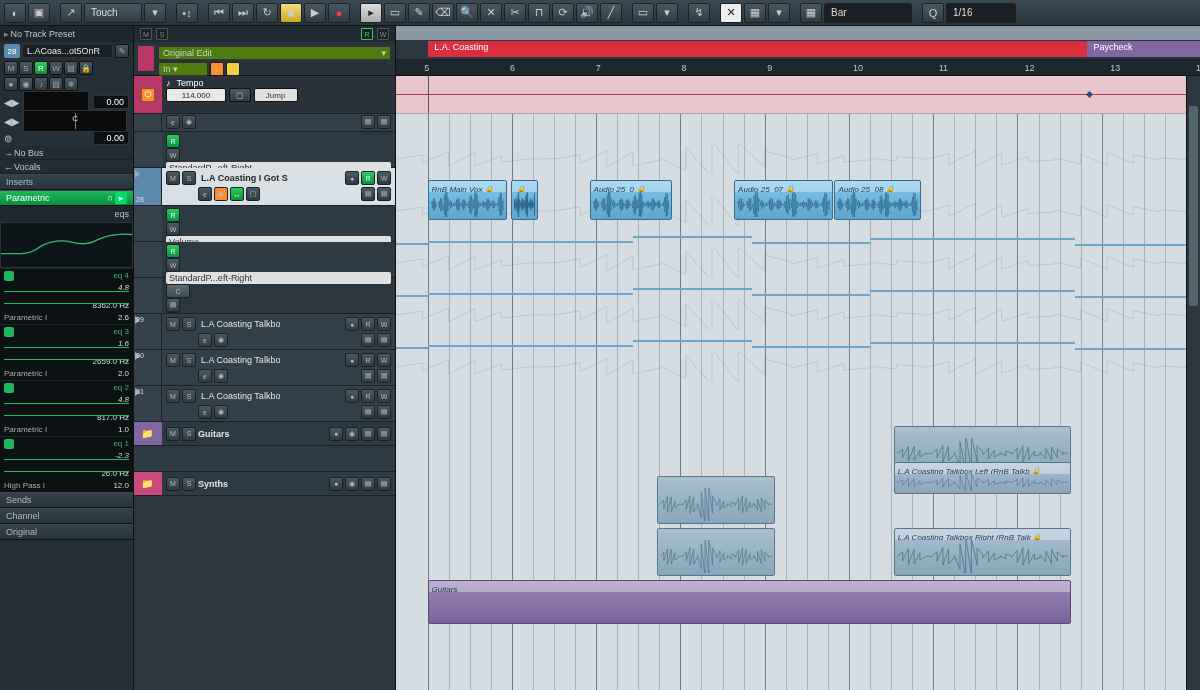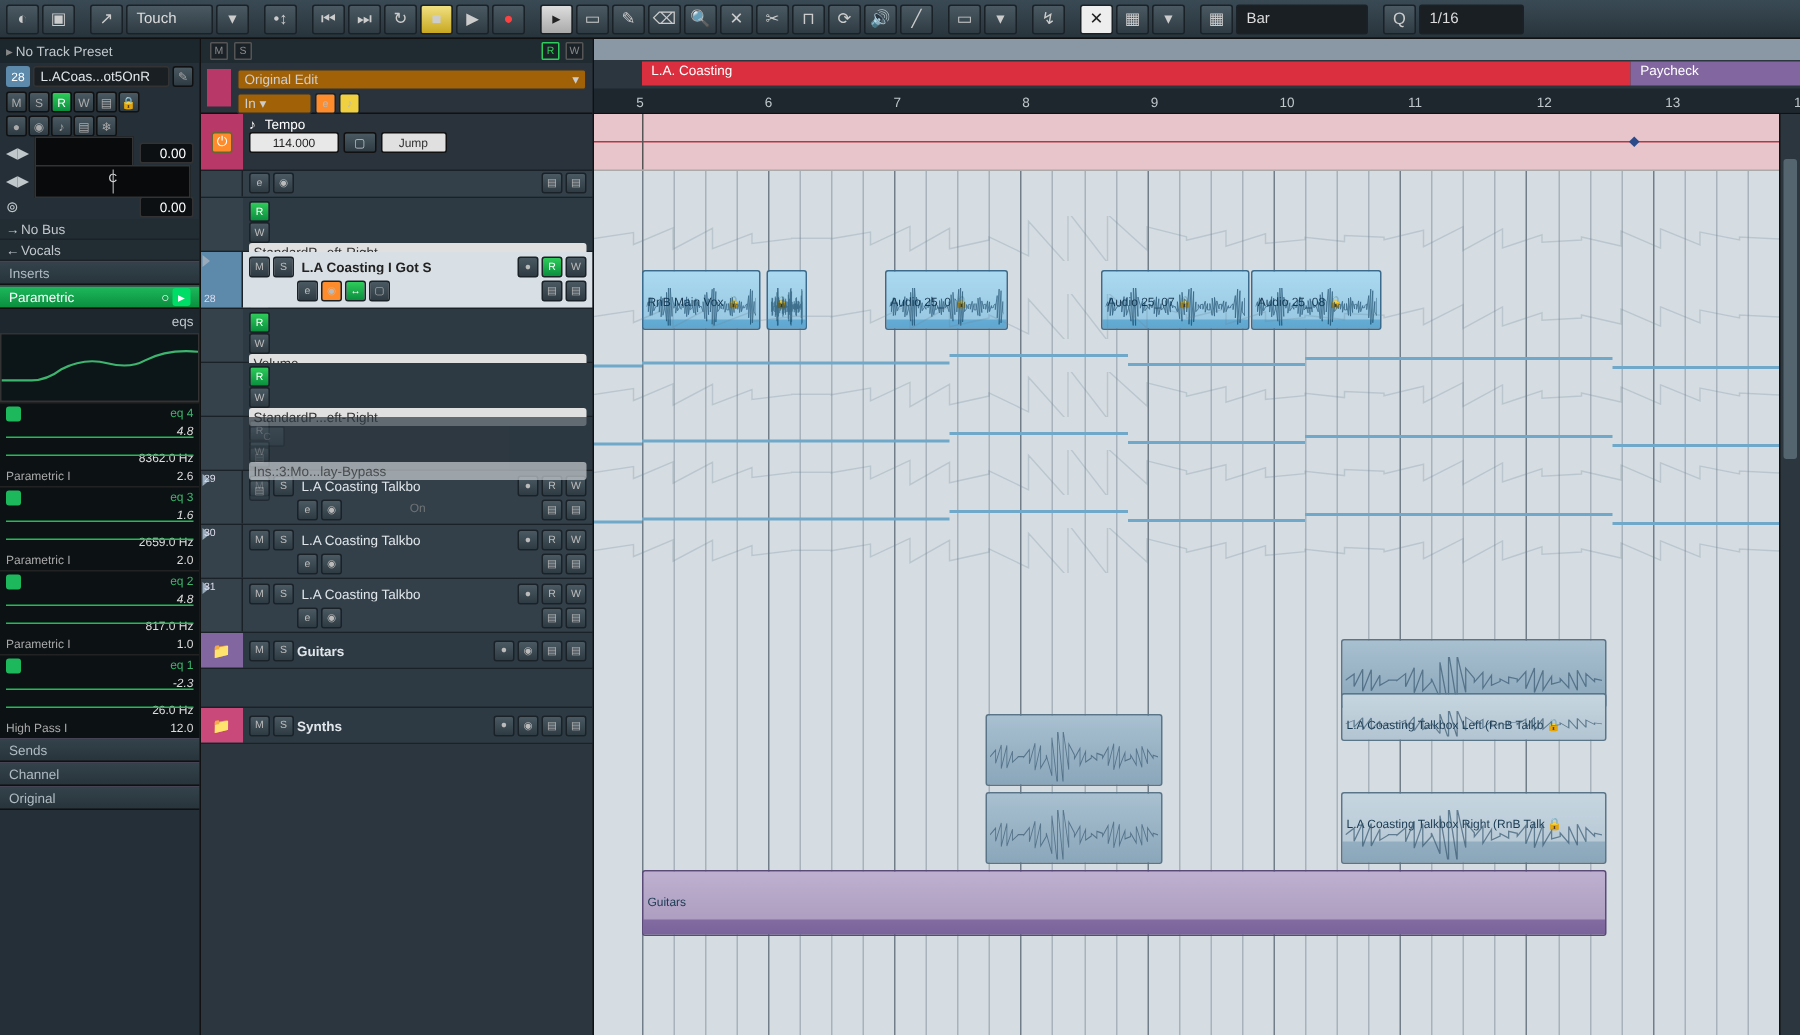--- a/index.html
+++ b/index.html
@@ -26,21 +26,21 @@
 .eq-band .gain { position:absolute;top:14px;right:4px;color:#ddd;font-style:italic;}
 .eq-band .q { position:absolute;bottom:2px;right:4px;color:#ddd;}
 .eq-band .hdr { display:flex;justify-content:space-between;}
 .eq-band .pow { width:10px;height:10px;background:#1eb85c;border-radius:2px;margin-right:2px;}
 .tracks-col { width: 262px; background: #2b363f; border-right:1px solid #111; display:flex;flex-direction:column; overflow:hidden; }
 .tracks-hdr { height:16px; background:#202a31; display:flex;align-items:center; padding:0 6px; gap:4px; }
 .tc-mini { width:12px;height:12px;border:1px solid #555;border-radius:1px;font-size:7px;display:flex;align-items:center;justify-content:center;color:#888;background:#1a2228; }
 .tc-editorhdr { height:34px; background: #2a333b; border-bottom:1px solid #111; padding:4px; display:flex; gap:4px;}
 .tc-editorhdr .colortab { width:16px; background:#b83868; }
 .tc-editorhdr .ctrls { flex:1; display:flex;flex-direction:column;gap:2px;}
-.tc-editorhdr .dd { background:#a16207;color:#ccc;font-size:9px;padding:1px 4px;border:1px solid #333;border-radius:2px;}
+.tc-editorhdr .dd { background:#4d7c0f;color:#ccc;font-size:9px;padding:1px 4px;border:1px solid #333;border-radius:2px;}
 .tempo-track { height:38px; background:#2a333b; border-bottom:1px solid #1a2228; display:flex; }
 .tempo-track .colortab { width:28px; background:#b83868; display:flex;align-items:center;justify-content:center;}
 .tempo-track .body { flex:1; padding:2px 4px; }
 .tempo-track .row { display:flex;align-items:center;gap:3px;font-size:9px;}
 .tempo-track .btn { height:14px;background:linear-gradient(#4a5962,#2f3b43);border:1px solid #111;border-radius:2px;padding:0 6px;font-size:8px;display:flex;align-items:center;}
 .pow-icon{width:14px;height:14px;background:#ff8c2c;border:1px solid #663;border-radius:2px;font-size:9px;display:flex;align-items:center;justify-content:center;color:#fff;}
 .track-row { border-bottom:1px solid #1a2228; display:flex; }
 .track-row .handle { width:28px; background:#35424b; border-right:1px solid #1a2228; position:relative;}
 .track-row .handle.blue { background:#5d8aaa; }
 .track-row .handle .num { position:absolute; top:2px; left:2px; font-size:7px; color:#dde;}
@@ -70,21 +70,21 @@
 .ruler .marker.purple{ background:#8266a0;}
 .ruler .overview { position:absolute;left:0;right:0;top:0;height:14px;background:#8a98a5;}
 .ruler .bar-num { position:absolute;bottom:2px;font-size:9px;color:#c0c8cc; transform:translateX(-4px);}
 .tempo-lane { height:38px; background: #e8c4cb; border-bottom:1px solid #aaa; position:relative;}
 .tempo-lane .line { position:absolute;left:0;right:0;top:18px;height:1px;background:#b03848;}
 .tempo-lane .locator { position:absolute;top:0;bottom:0;width:1px;background:#555;}
 .events { position:absolute; left:0; right:14px; top:88px; bottom:0; }
 .grid-v { position:absolute; top:0;bottom:0;width:1px;background:rgba(100,115,130,0.4);}
 .grid-v.bar { background:rgba(70,85,100,0.7); }
 .clip { position:absolute; border:1px solid #3a6a8c; border-radius:2px; overflow:hidden; font-size:8px; }
-.clip .title { position:absolute;top:0;left:0;right:0;height:11px;background:rgba(255,255,255,0.35);padding:16px 3px;color:#1a3a52;white-space:nowrap;overflow:hidden;font-size:8px;}
+.clip .title { position:absolute;top:0;left:0;right:0;height:11px;background:rgba(255,255,255,0.35);padding:4px 3px;color:#1a3a52;white-space:nowrap;overflow:hidden;font-size:8px;font-style:italic;}
 .clip.audio { background: linear-gradient(#7ec5ea,#5fa7d0);}
 .clip.bluegray { background: linear-gradient(#a8c0d0,#8aa6ba); border-color:#5a7488;}
 .clip.folder { background: linear-gradient(#9c86b6,#7a639a); border-color:#5a4a78;}
 .wave { position:absolute; left:2px;right:2px;top:11px;bottom:2px; opacity:0.7;}
 .wave svg { width:100%;height:100%;}
 .auto-line { position:absolute; height:2px; background:#6fa8c8; }
 .scroll-v { position:absolute;right:0;top:50px;bottom:0;width:14px;background:#2b363f;border-left:1px solid #111;}
 .scroll-v .thumb{position:absolute;left:2px;right:2px;top:30px;height:200px;background:#556570;border-radius:2px;}
 .lock-ico { font-size:8px;color:#1a3a52;margin-left:2px;}
 .insp-route { height:14px; display:flex;align-items:center; padding:0 4px; font-size:9px; border-bottom:1px solid #1a2228; background:#222c33;}
@@ -393,31 +393,20 @@
           </div>
       <div class="t-line">
             <div class="t-sm">▤</div>
             <div class="t-sm">▢</div>
           </div>
     </div>
       </div>
 
     <div class="lane-row">
         <div class="handle"></div>
-        <div class="body" style="opacity:0.7">
-      <div class="t-line">
-            <div class="t-sm" style="opacity:0.5">R</div>
-            <div class="t-sm" style="opacity:0.5">W</div>
-            <div class="t-name" style="background:#c9cfd3;color:#555;border-radius:2px;padding:1px 3px">Ins.:3:Mo...lay-Bypass</div>
-          </div>
-      <div class="t-line">
-            <div class="t-sm">▤</div>
-            <div style="flex:1;text-align:center;font-size:8px;color:#888">On</div>
-          </div>
-    </div>
       </div>
 
     <div class="track-row" style="height:36px">
       <div class="handle">
           <span class="tri"></span>
           <span class="num">29</span>
         </div>
       <div class="body">
         <div class="t-line">
             <div class="t-sm">M</div>

